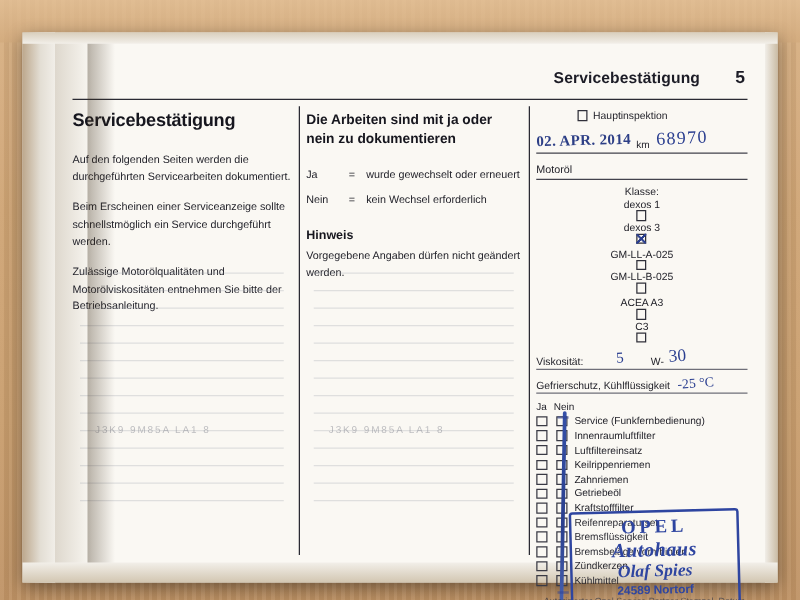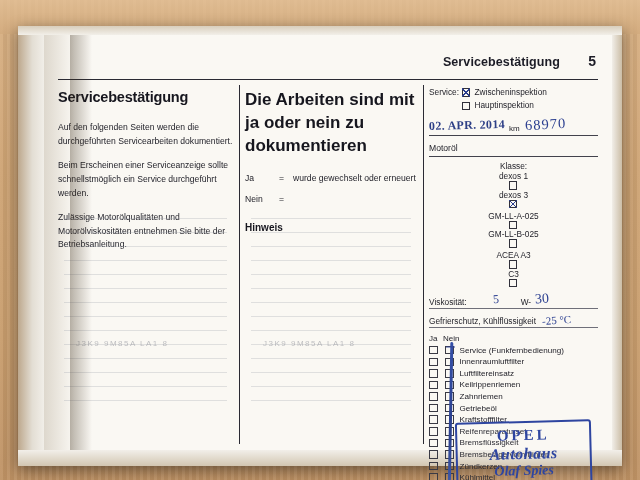--- a/index.html
+++ b/index.html
@@ -129,21 +129,21 @@
   .div-2 { left: 365px; }
 
   .h1 {
     font-size: 14.5px;
     font-weight: bold;
     color: #16161e;
     margin: 4px 0 16px 0;
     letter-spacing: -.2px;
   }
   .h2 {
-    font-size: 17px;
+    font-size: 11px;
     font-weight: bold;
     color: #16161e;
     line-height: 1.35;
     margin: 4px 0 14px 0;
   }
   .body-p {
     font-size: 8.6px;
     color: #23232b;
     line-height: 1.62;
     margin: 0 0 10px 0;
@@ -459,23 +459,25 @@
         <div class="h2">Die Arbeiten sind mit ja oder nein zu dokumentieren</div>
         <div class="defs">
           <div class="def-row">
             <div class="def-term">Ja</div>
             <div class="def-eq">=</div>
             <div class="def-text">wurde gewechselt oder erneuert</div>
           </div>
           <div class="def-row">
             <div class="def-term">Nein</div>
             <div class="def-eq">=</div>
+            <div class="def-text">kein Wechsel erforderlich</div>
           </div>
         </div>
         <div class="hint-h">Hinweis</div>
+        <p class="body-p">Vorgegebene Angaben dürfen nicht geändert werden.</p>
         <div class="ghost-lines">
           <i></i>
             <i></i>
             <i></i>
             <i></i>
             <i></i>
             <i></i>
             <i></i>
             <i></i>
             <i></i>
@@ -484,25 +486,20 @@
             <i></i>
             <i></i>
             <i></i>
         </div>
         <div class="ghost-text">J3K9  9M85A  LA1 8</div>
       </div>
 
       <div class="col col-3">
         <div class="form">
 
-          <div class="frow">
-            <span class="lbl">Service:</span>
-            <span class="cbx checked"></span>
-            <span class="lbl">Zwischeninspektion</span>
-          </div>
           <div class="frow">
             <span class="lbl" style="visibility:hidden">Service:</span>
             <span class="cbx"></span>
             <span class="lbl">Hauptinspektion</span>
           </div>
 
           <div class="dateline">
             <span class="date-written">02. APR. 2014</span>
             <span class="km-lbl">km</span>
             <span class="km-val">68970</span>

